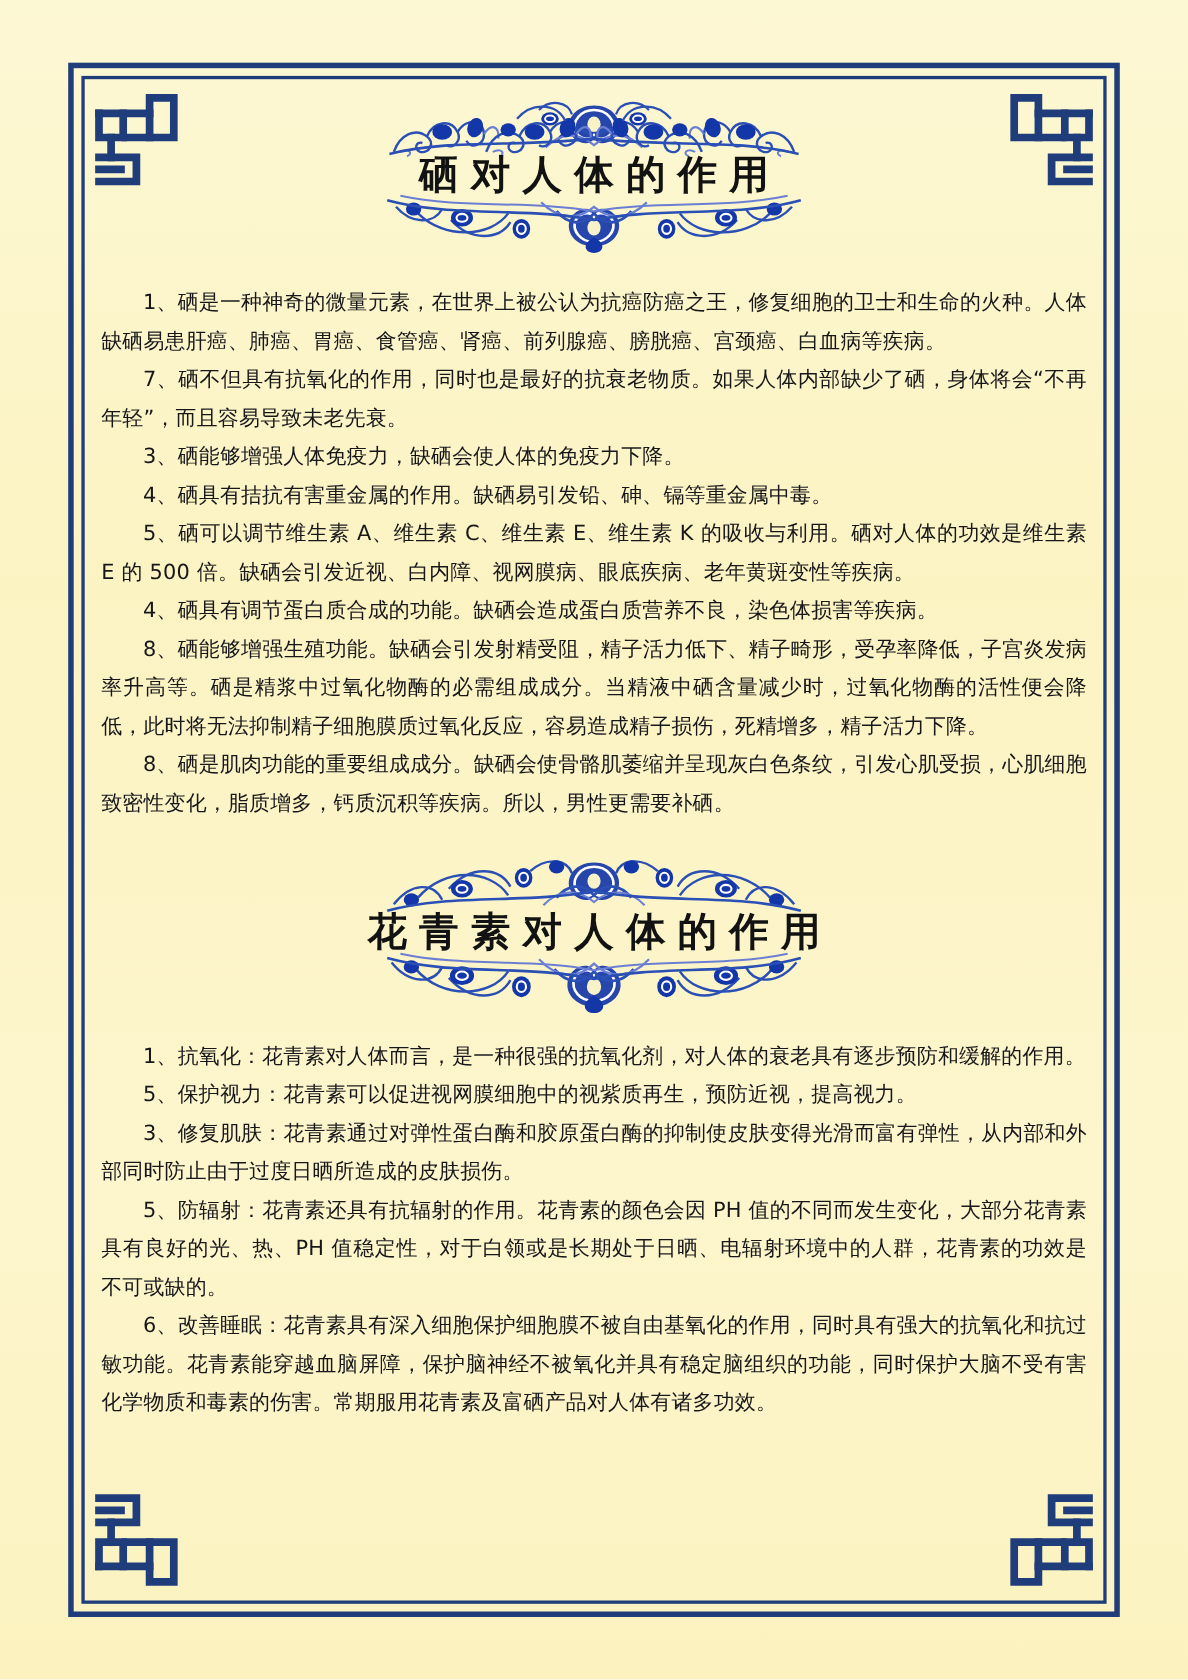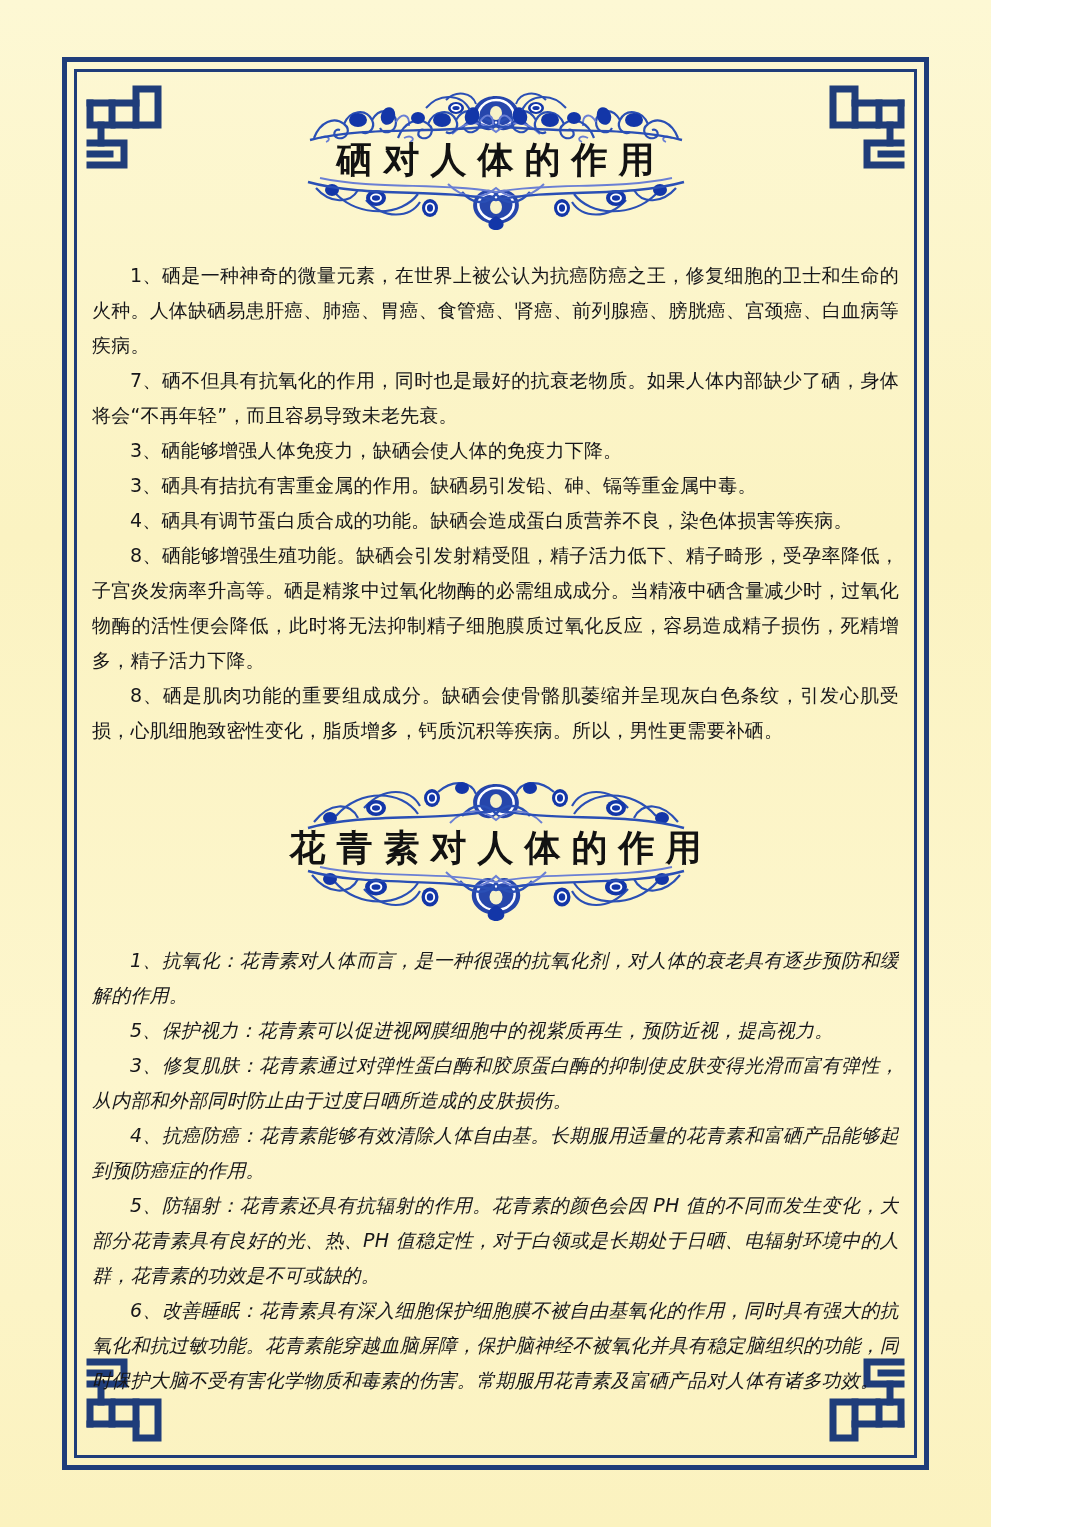--- a/index.html
+++ b/index.html
@@ -9,21 +9,21 @@
   }
   body {
     width: 1080px;
     height: 1527px;
     font-family: "Liberation Sans", "DejaVu Sans", sans-serif;
     overflow: hidden;
   }
 
   #poster {
     position: relative;
-    width: 991px;
+    width: 1080px;
     height: 1527px;
     box-sizing: border-box;
     background:
       linear-gradient(180deg, #fdf8d4 0%, #fbf3c2 35%, #fdf6cd 70%, #fbf2bf 100%);
   }
 
   
   .frame-outer {
     position: absolute;
     left: 62px;
@@ -102,21 +102,21 @@
     font-size: 19px;
     line-height: 35px;
     color: #17171a;
     text-align: justify;
     text-justify: inter-ideograph;
     text-indent: 2em;
     margin: 0;
     letter-spacing: 0.2px;
   }
   #sec1 .body-block { margin-top: 20px; }
-  #sec2 .body-block { margin-top: 16px; font-style: italic; }
+  #sec2 .body-block { margin-top: 16px; }
 
   .sec2-gap { height: 22px; }
 </style>
 </head>
 <body>
 
 <div id="poster">
 
   <div class="frame-outer"></div>
   <div class="frame-inner"></div>
@@ -272,21 +272,22 @@
               <path d="M14 60 C 70 48, 134 56, 190 46 C 246 56, 310 48, 366 60" fill="none" stroke="#6a7fd4" stroke-width="1.8"></path>
             </g>
           </svg>
         </div>
       </div>
 
       <div class="body-block">
         <p class="para">1、硒是一种神奇的微量元素，在世界上被公认为抗癌防癌之王，修复细胞的卫士和生命的火种。人体缺硒易患肝癌、肺癌、胃癌、食管癌、肾癌、前列腺癌、膀胱癌、宫颈癌、白血病等疾病。</p>
         <p class="para">7、硒不但具有抗氧化的作用，同时也是最好的抗衰老物质。如果人体内部缺少了硒，身体将会“不再年轻”，而且容易导致未老先衰。</p>
         <p class="para">3、硒能够增强人体免疫力，缺硒会使人体的免疫力下降。</p>
-        <p class="para">3、硒具有拮抗有害重金属的作用。缺硒易引发铅、砷、镉等重金属中毒。</p>
+        <p class="para">4、硒具有拮抗有害重金属的作用。缺硒易引发铅、砷、镉等重金属中毒。</p>
+        <p class="para">5、硒可以调节维生素 A、维生素 C、维生素 E、维生素 K 的吸收与利用。硒对人体的功效是维生素 E 的 500 倍。缺硒会引发近视、白内障、视网膜病、眼底疾病、老年黄斑变性等疾病。</p>
         <p class="para">4、硒具有调节蛋白质合成的功能。缺硒会造成蛋白质营养不良，染色体损害等疾病。</p>
         <p class="para">8、硒能够增强生殖功能。缺硒会引发射精受阻，精子活力低下、精子畸形，受孕率降低，子宫炎发病率升高等。硒是精浆中过氧化物酶的必需组成成分。当精液中硒含量减少时，过氧化物酶的活性便会降低，此时将无法抑制精子细胞膜质过氧化反应，容易造成精子损伤，死精增多，精子活力下降。</p>
         <p class="para">8、硒是肌肉功能的重要组成成分。缺硒会使骨骼肌萎缩并呈现灰白色条纹，引发心肌受损，心肌细胞致密性变化，脂质增多，钙质沉积等疾病。所以，男性更需要补硒。</p>
       </div>
     </section>
 
     <div class="sec2-gap"></div>
 
     <section id="sec2">
 
@@ -369,20 +370,19 @@
               <path d="M14 60 C 70 48, 134 56, 190 45 C 246 56, 310 48, 366 60" fill="none" stroke="#6a7fd4" stroke-width="1.8"></path>
             </g>
           </svg>
         </div>
       </div>
 
       <div class="body-block">
         <p class="para">1、抗氧化：花青素对人体而言，是一种很强的抗氧化剂，对人体的衰老具有逐步预防和缓解的作用。</p>
         <p class="para">5、保护视力：花青素可以促进视网膜细胞中的视紫质再生，预防近视，提高视力。</p>
         <p class="para">3、修复肌肤：花青素通过对弹性蛋白酶和胶原蛋白酶的抑制使皮肤变得光滑而富有弹性，从内部和外部同时防止由于过度日晒所造成的皮肤损伤。</p>
-        <p class="para">4、抗癌防癌：花青素能够有效清除人体自由基。长期服用适量的花青素和富硒产品能够起到预防癌症的作用。</p>
         <p class="para">5、防辐射：花青素还具有抗辐射的作用。花青素的颜色会因 PH 值的不同而发生变化，大部分花青素具有良好的光、热、PH 值稳定性，对于白领或是长期处于日晒、电辐射环境中的人群，花青素的功效是不可或缺的。</p>
         <p class="para">6、改善睡眠：花青素具有深入细胞保护细胞膜不被自由基氧化的作用，同时具有强大的抗氧化和抗过敏功能。花青素能穿越血脑屏障，保护脑神经不被氧化并具有稳定脑组织的功能，同时保护大脑不受有害化学物质和毒素的伤害。常期服用花青素及富硒产品对人体有诸多功效。</p>
       </div>
     </section>
 
   </div>
 </div>
 
 </body></html>

